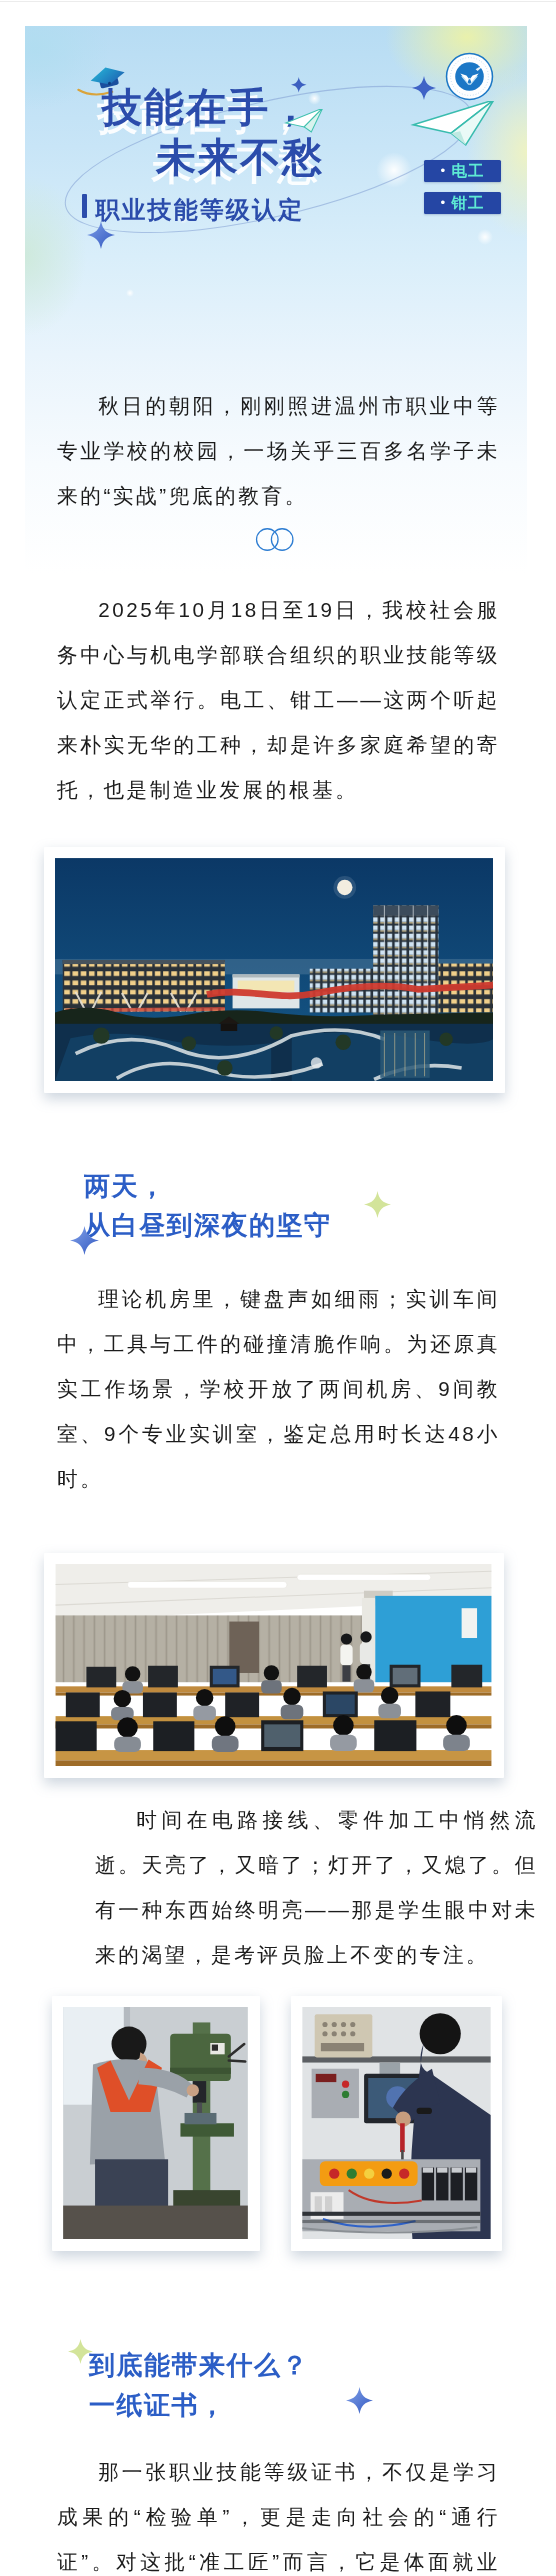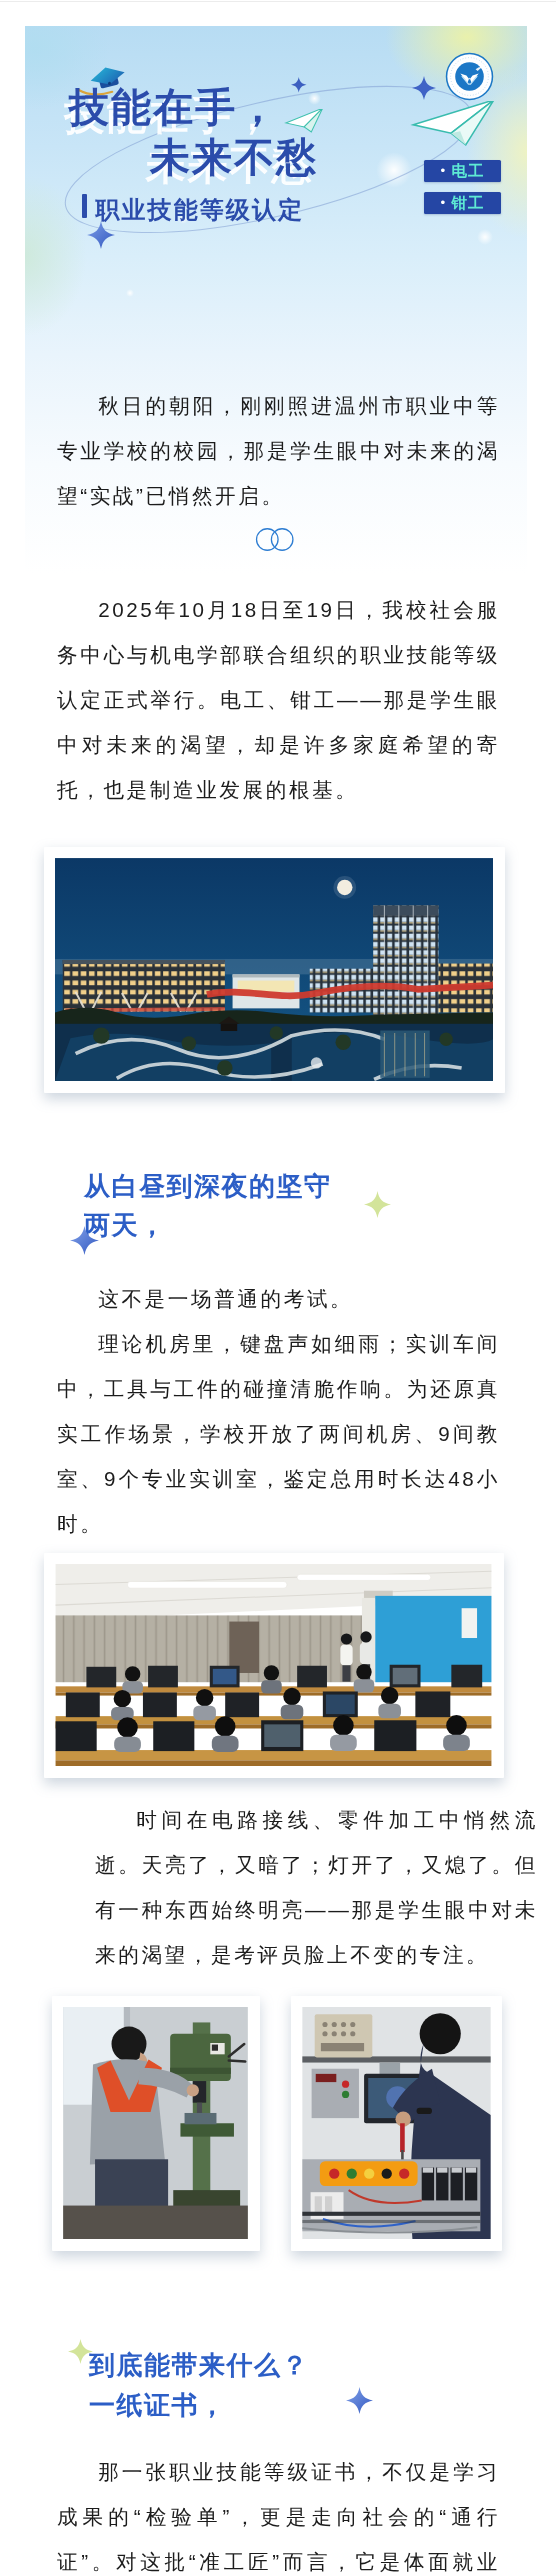--- a/index.html
+++ b/index.html
@@ -63,22 +63,22 @@
         </linearGradient>
       </defs>
     <path d="M12 52 Q40 68 78 56" fill="none" stroke="#d9a43c" stroke-width="4" stroke-linecap="round"></path>
     <g transform="rotate(-14 70 30)">
       <rect x="52" y="30" width="36" height="16" rx="4" fill="#1a4f9e"></rect>
       <polygon points="70,8 104,26 70,42 36,26" fill="url(#capg)"></polygon>
       <circle cx="70" cy="40" r="3" fill="#0e3c7e"></circle>
     </g>
   </svg>
 
-  <div class="abs hero-title" style="left:69px;top:87px;">技能在手，</div>
-  <div class="abs hero-title" style="left:150px;top:137px;">未来不愁</div>
+  <div class="abs hero-title" style="left:102px;top:87px;">技能在手，</div>
+  <div class="abs hero-title" style="left:156px;top:137px;">未来不愁</div>
 
   <svg class="abs" style="left:291px;top:77px;" width="15.5" height="15.5" viewBox="0 0 48 48">
     <path d="M24 0C27 15 33 21 48 24 33 27 27 33 24 48 21 33 15 27 0 24 15 21 21 15 24 0Z" fill="#3c5fc0"></path>
     </svg>
   <svg class="abs" style="left:412px;top:76px;" width="24" height="24" viewBox="0 0 48 48">
     <path d="M24 0C27 15 33 21 48 24 33 27 27 33 24 48 21 33 15 27 0 24 15 21 21 15 24 0Z" fill="#3f63c6"></path>
     </svg>
   <svg class="abs" style="left:87px;top:221px;" width="28" height="28" viewBox="0 0 48 48">
     <defs>
         <linearGradient id="spb" x1="0" y1="0" x2="1" y2="1">
@@ -120,30 +120,30 @@
   <svg class="abs" style="left:445px;top:52px;" width="49" height="49" viewBox="0 0 96 96">
     <circle cx="48" cy="48" r="45" fill="#fdfeff" stroke="#1c78c6" stroke-width="3"></circle>
     <circle cx="48" cy="48" r="37" fill="none" stroke="#1c78c6" stroke-width="1" opacity=".6" stroke-dasharray="1.5,4"></circle>
     <circle cx="48" cy="48" r="28" fill="#1b77c6"></circle>
     <path d="M30 42 L44 60 L48 50 L52 60 L66 42 L54 46 L48 54 L42 46 Z" fill="#ffffff"></path>
     <path d="M33 47 L46 63 L50 63 L63 47" fill="none" stroke="#bfe1f5" stroke-width="2.5"></path>
     <path d="M60 34 q8 -6 12 -4 l-8 7" fill="#ffffff" opacity=".9"></path>
   </svg>
 
   <div class="abs para" style="top:383px;">
-    <p>秋日的朝阳，刚刚照进温州市职业中等专业学校的校园，那是学生眼中对未来的渴望“实战”已悄然开启。</p>
+    <p>秋日的朝阳，刚刚照进温州市职业中等专业学校的校园，一场关乎三百多名学子未来的“实战”兜底的教育。</p>
   </div>
 
   <svg class="abs" style="left:255px;top:526px;" width="41" height="27" viewBox="0 0 80 52">
     <circle cx="24" cy="26" r="21" fill="none" stroke="#2d7dd2" stroke-width="2.5"></circle>
     <circle cx="53" cy="26" r="21" fill="none" stroke="#2d7dd2" stroke-width="2.5"></circle>
   </svg>
 
   <div class="abs para" style="top:587px;">
-    <p>2025年10月18日至19日，我校社会服务中心与机电学部联合组织的职业技能等级认定正式举行。电工、钳工——那是学生眼中对未来的渴望，却是许多家庭希望的寄托，也是制造业发展的根基。</p>
+    <p>2025年10月18日至19日，我校社会服务中心与机电学部联合组织的职业技能等级认定正式举行。电工、钳工——这两个听起来朴实无华的工种，却是许多家庭希望的寄托，也是制造业发展的根基。</p>
   </div>
 
   <figure class="abs photo" style="left:44px;top:847px;width:461px;height:246px;">
     <svg width="438" height="223" viewBox="0 0 851 433">
       <defs>
         <linearGradient id="sky1" x1="0" y1="0" x2="0" y2="1">
           <stop offset="0" stop-color="#0b3866"></stop>
             <stop offset=".75" stop-color="#135180"></stop>
             <stop offset="1" stop-color="#1a5f8e"></stop>
         </linearGradient>
@@ -217,38 +217,37 @@
           <line x1="660" y1="340" x2="660" y2="424"></line>
         <line x1="680" y1="340" x2="680" y2="424"></line>
           <line x1="700" y1="340" x2="700" y2="424"></line>
           <line x1="718" y1="340" x2="718" y2="424"></line>
       </g>
       <circle cx="508" cy="398" r="11" fill="#e9ecef" opacity=".8"></circle>
     </svg>
   </figure>
 
   <div class="abs section-heading" style="left:84px;top:1167px;">
+    <div>两天，</div>
     <div>从白昼到深夜的坚守</div>
-    <div>两天，</div>
   </div>
   <svg class="abs" style="left:364px;top:1191px;" width="27" height="27" viewBox="0 0 48 48">
     <path d="M24 0C27 15 33 21 48 24 33 27 27 33 24 48 21 33 15 27 0 24 15 21 21 15 24 0Z" fill="#d3e49a"></path>
     </svg>
   <svg class="abs" style="left:70px;top:1226px;" width="29" height="29" viewBox="0 0 48 48">
     <defs>
         <linearGradient id="spb2" x1="0" y1="0" x2="1" y2="1">
           <stop offset="0" stop-color="#84a4ea"></stop>
           <stop offset="1" stop-color="#3157c0"></stop>
         </linearGradient>
       </defs>
     <path d="M24 0C27 15 33 21 48 24 33 27 27 33 24 48 21 33 15 27 0 24 15 21 21 15 24 0Z" fill="url(#spb2)"></path>
     </svg>
 
   <div class="abs para" style="top:1276px;">
-    <p>这不是一场普通的考试。</p>
     <p>理论机房里，键盘声如细雨；实训车间中，工具与工件的碰撞清脆作响。为还原真实工作场景，学校开放了两间机房、9间教室、9个专业实训室，鉴定总用时长达48小时。</p>
   </div>
 
   <figure class="abs photo" style="left:44px;top:1553px;width:460px;height:225px;">
     <svg width="437" height="202" viewBox="0 0 848 393">
       <defs>
         <pattern id="fold" width="20" height="10" patternUnits="userSpaceOnUse">
           <rect width="20" height="10" fill="#b5b0a4"></rect>
             <rect x="14" width="3" height="10" fill="#9d978b"></rect>
         </pattern>

